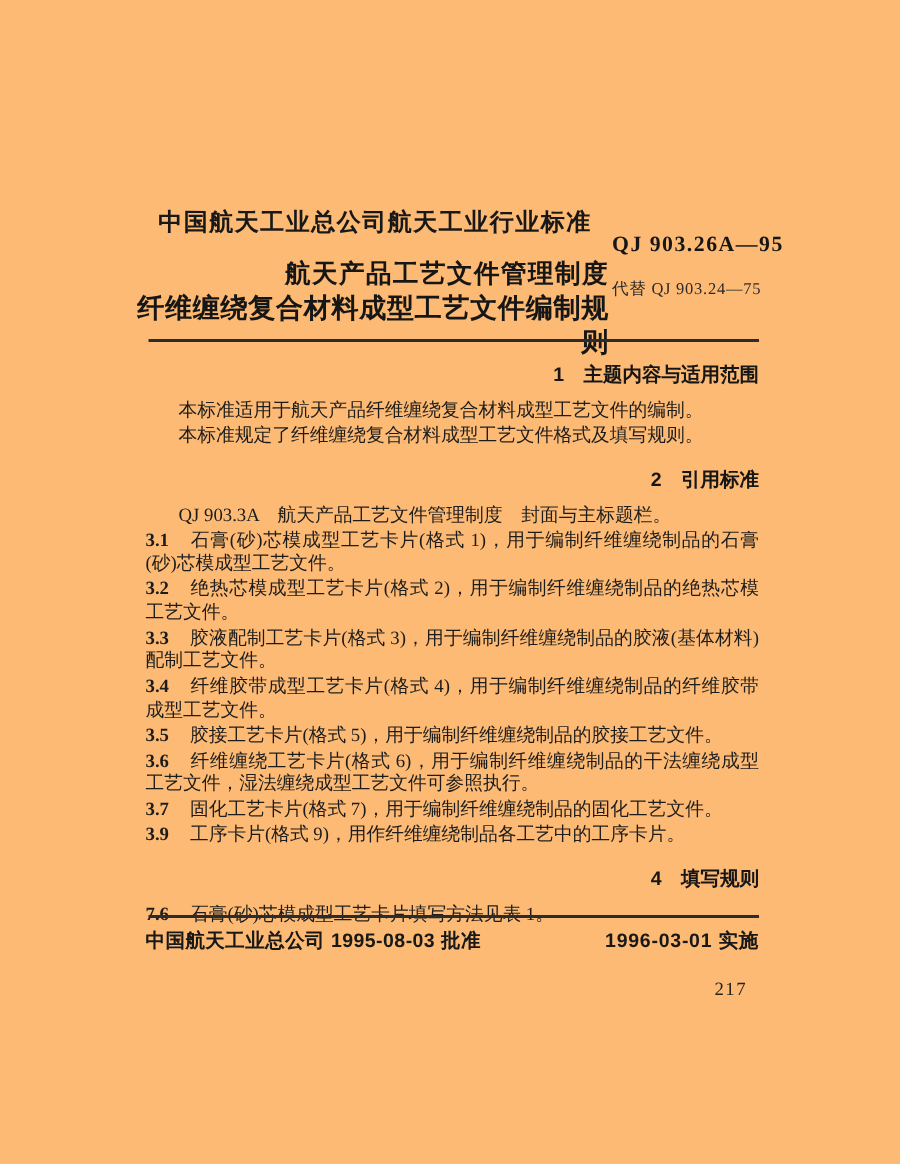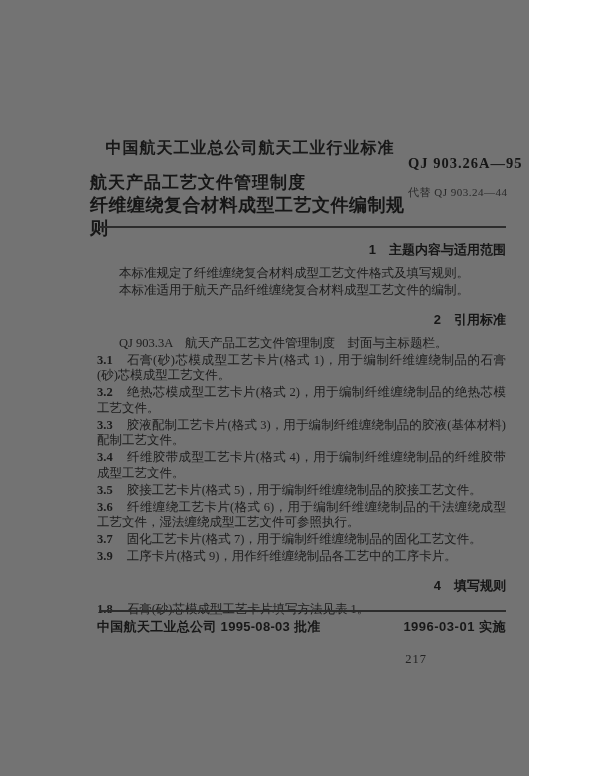--- a/index.html
+++ b/index.html
@@ -2,23 +2,23 @@
 <html><head>
 <meta charset="utf-8">
 <style>
   html, body {
     margin: 0;
     padding: 0;
     background: #ffffff;
   }
   .page {
     position: relative;
-    width: 529px;
+    width: 600px;
     height: 776px;
-    background: #737373;
+    background: #fdba74;
     overflow: hidden;
     color: #1f1f1f;
     font-family: "Liberation Serif", "DejaVu Serif", serif;
     text-decoration: underline;
   }
   
   .org-line {
     position: absolute;
     left: 97px;
     top: 138px;
@@ -39,21 +39,21 @@
     font-size: 14.5px;
     letter-spacing: 1px;
     color: #161616;
     text-align: center;
   }
   .titles {
     position: absolute;
     left: 90px;
     top: 171px;
     width: 316px;
-    text-align: left;
+    text-align: right;
     font-family: "Liberation Sans", "DejaVu Sans", sans-serif;
     font-weight: 700;
     color: #161616;
   }
   .title-line1 { font-size: 17px; line-height: 23px; letter-spacing: 1px; }
   .title-line2 { font-size: 18px; line-height: 23px; letter-spacing: 0.5px; }
   .replaces {
     position: absolute;
     left: 408px;
     top: 185px;
@@ -134,32 +134,32 @@
 
   <div class="org-line">中国航天工业总公司航天工业行业标准</div>
 
   <div class="std-no">QJ 903.26A—95</div>
 
   <div class="titles">
     <div class="title-line1">航天产品工艺文件管理制度</div>
     <div class="title-line2">纤维缠绕复合材料成型工艺文件编制规则</div>
   </div>
 
-  <div class="replaces">代替 QJ 903.24—44</div>
+  <div class="replaces">代替 QJ 903.24—75</div>
 
   <div class="rule rule-top"></div>
 
   <div class="doc-body">
 
     <section>
       <h2 class="sec-heading">
         <span class="sec-no">1</span><span>主题内容与适用范围</span>
       </h2>
+      <p class="indent">本标准适用于航天产品纤维缠绕复合材料成型工艺文件的编制。</p>
       <p class="indent">本标准规定了纤维缠绕复合材料成型工艺文件格式及填写规则。</p>
-      <p class="indent">本标准适用于航天产品纤维缠绕复合材料成型工艺文件的编制。</p>
     </section>
 
     <section>
       <h2 class="sec-heading">
         <span class="sec-no">2</span><span>引用标准</span>
       </h2>
       <p class="indent">QJ 903.3A　航天产品工艺文件管理制度　封面与主标题栏。</p>
     </section>
 
     <section>
@@ -187,21 +187,21 @@
       <p class="clause">
         <span class="cl-no">3.9</span><span>工序卡片(格式 9)，用作纤维缠绕制品各工艺中的工序卡片。</span>
       </p>
     </section>
 
     <section>
       <h2 class="sec-heading">
         <span class="sec-no">4</span><span>填写规则</span>
       </h2>
       <p class="clause">
-        <span class="cl-no">1.8</span><span>石膏(砂)芯模成型工艺卡片填写方法见表 1。</span>
+        <span class="cl-no">7.6</span><span>石膏(砂)芯模成型工艺卡片填写方法见表 1。</span>
       </p>
     </section>
 
   </div>
 
   <div class="rule rule-bottom"></div>
 
   <div class="footer-row">
     <span class="footer-approval">中国航天工业总公司 1995-08-03 批准</span>
     <span class="footer-impl">1996-03-01 实施</span>

